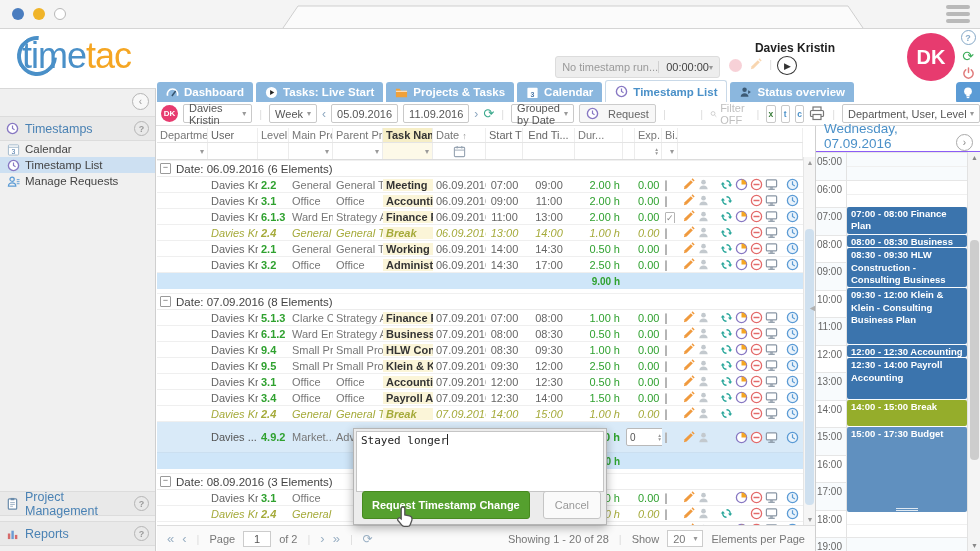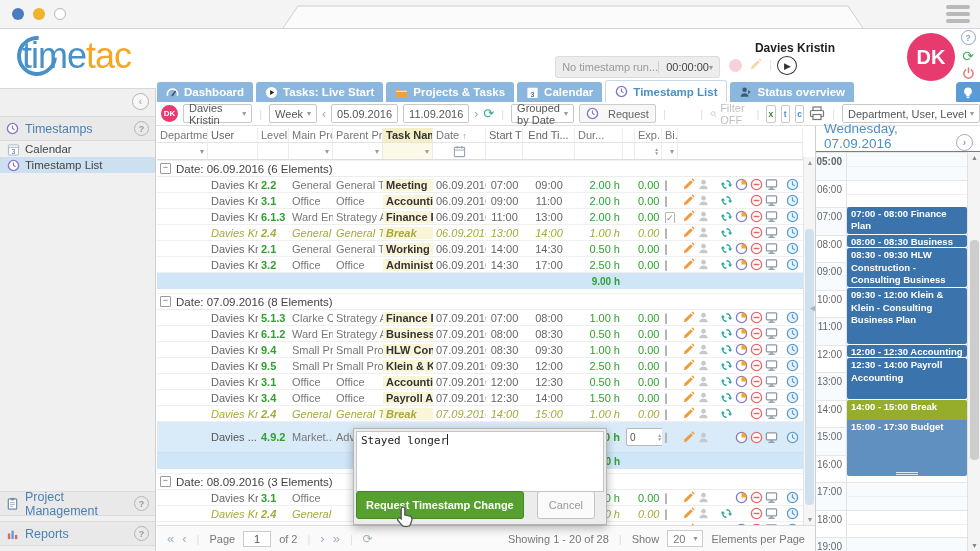--- a/index.html
+++ b/index.html
@@ -126,21 +126,21 @@
   .pg-arr{color:#9ab0c4;font-size:13px;}
   .pg-input{width:26px;height:14px;border:1px solid #ccc;background:#fff;text-align:center;line-height:14px;color:#555;}
   .pg-right{margin-left:auto;display:flex;align-items:center;gap:8px;}
   .pg-sel{height:15px;border:1px solid #ccc;background:#fff;display:flex;align-items:center;gap:8px;padding:0 5px;}
   
   .popup{left:353px;top:428px;width:252px;height:95px;background:#ececec;border:1px solid #b5b5b5;
          box-shadow:0 3px 9px rgba(0,0,0,.3);z-index:50;}
   .pp-text{position:absolute;left:2px;top:2px;right:2px;height:55px;background:#fff;border:1px solid #c5c5c5;
            font-family:"DejaVu Sans Mono","Liberation Mono",monospace;font-size:11px;color:#222;padding:2px 4px;}
   .caret{display:inline-block;width:1px;height:11px;background:#222;vertical-align:-1px;}
-  .pp-foot{position:absolute;left:2px;bottom:5px;display:flex;gap:13px;}
+  .pp-foot{position:absolute;left:8px;bottom:5px;display:flex;gap:13px;}
   .btn-green{background:#55a02e;border:1px solid #47891f;border-radius:3px;color:#fff;font-weight:bold;font-size:11px;
              padding:7px 9px;}
   .btn-cancel{background:#fafafa;border:1px solid #c5c5c5;border-radius:3px;color:#999;font-size:11px;padding:7px 11px;}
   .handcur{left:395px;top:505px;z-index:60;}
   
   .daypanel{left:815px;top:126px;width:165px;bottom:0;background:#fff;border-left:1px solid #cfcfcf;}
   .dp-head{height:25px;border-bottom:3px solid #8b5cf6;display:flex;align-items:flex-end;padding:0 8px;gap:4px;}
   .dp-title{color:#4a90c8;font-size:13.5px;flex:1;}
   .dp-circle{width:15px;height:15px;border:1px solid #aaa;border-radius:50%;color:#888;font-size:10px;
              display:flex;align-items:center;justify-content:center;}
@@ -246,20 +246,30 @@
       <span>Calendar</span>
     </div>
     <div class="sb-item sel">
       <span class="ticon">
         <svg viewBox="0 0 14 14">
             <circle cx="7" cy="7" r="5.5" fill="#fff" stroke="#8878c3" stroke-width="1.5"></circle>
             <path d="M7 3.8V7l2.2 1.4" fill="none" stroke="#8878c3" stroke-width="1.3"></path>
           </svg>
         </span>
       <span>Timestamp List</span>
+    </div>
+    <div class="sb-item">
+      <span class="ticon">
+        <svg viewBox="0 0 14 14">
+            <circle cx="5.5" cy="4.5" r="2.3" fill="none" stroke="#5b9bd5" stroke-width="1.3"></circle>
+            <path d="M1.5 12c0-2.3 1.8-3.6 4-3.6s4 1.3 4 3.6z" fill="none" stroke="#5b9bd5" stroke-width="1.3"></path>
+            <path d="M10.5 5h3M10.5 7.2h3M10.5 9.4h3" stroke="#5b9bd5"></path>
+          </svg>
+        </span>
+      <span>Manage Requests</span>
     </div>
   </div>
   <div class="sb-section" style="top:402px;">
     <span class="ticon">
       <svg viewBox="0 0 14 14">
           <rect x="2.5" y="2" width="9" height="11" rx="1" fill="#fff" stroke="#6b8cab" stroke-width="1.3"></rect>
           <rect x="5" y="1" width="4" height="2.5" fill="#6b8cab"></rect>
           <path d="M4.5 6h5M4.5 8h5M4.5 10h3" stroke="#9ab0c4"></path>
         </svg>
       </span>
@@ -1813,21 +1823,21 @@
     </svg>
 </div>
 
 <div class="abs daypanel">
   <div class="dp-head">
     <span class="dp-title">Wednesday, 07.09.2016</span>
     <span class="dp-circle">›</span>
   </div>
   <div class="dp-grid">
     <div>
-        <div class="hourslot" style="height: 27.5px; font-weight: bold;">
+        <div class="hourslot" style="height: 27.5px;">
           <span class="hl">05:00</span>
         </div>
         <div class="hourslot" style="height: 27.5px;">
           <span class="hl">06:00</span>
         </div>
         <div class="hourslot" style="height: 27.5px;">
           <span class="hl">07:00</span>
         </div>
         <div class="hourslot" style="height: 27.5px;">
           <span class="hl">08:00</span>
@@ -1868,21 +1878,21 @@
       </div>
     <span class="gridline"></span>
     <div class="eventlayer">
         <div class="ev work" style="top: 55px; height: 26.5px;"><span>07:00 - 08:00 Finance Plan</span></div>
         <div class="ev work" style="top: 82.5px; height: 12.75px;"><span>08:00 - 08:30 Business Plan</span></div>
         <div class="ev work" style="top: 96.25px; height: 39px;"><span>08:30 - 09:30 HLW Construction - Consulting Business Plan</span></div>
         <div class="ev work" style="top: 136.25px; height: 55.25px;"><span>09:30 - 12:00 Klein &amp; Klein - Consulting Business Plan</span></div>
         <div class="ev work" style="top: 192.5px; height: 12.75px;"><span>12:00 - 12:30 Accounting &amp;</span></div>
         <div class="ev work" style="top: 206.25px; height: 40.25px;"><span>12:30 - 14:00 Payroll Accounting</span></div>
         <div class="ev break" style="top: 247.5px; height: 26.5px;"><span>14:00 - 15:00 Break</span></div>
-        <div class="ev selected" style="top: 268px; height: 56px;"><span>15:00 - 17:30 Budget</span><span class="rshandle">
+        <div class="ev selected" style="top: 275px; height: 85px;"><span>15:00 - 17:30 Budget</span><span class="rshandle">
             <i></i>
             <i></i>
           </span></div>
       </div>
   </div>
   <div class="pscroll">
     <span class="arr" style="top:2px;">▲</span>
     <span class="pthumb"></span>
     <span class="arr" style="bottom:2px;">▼</span>
   </div>

